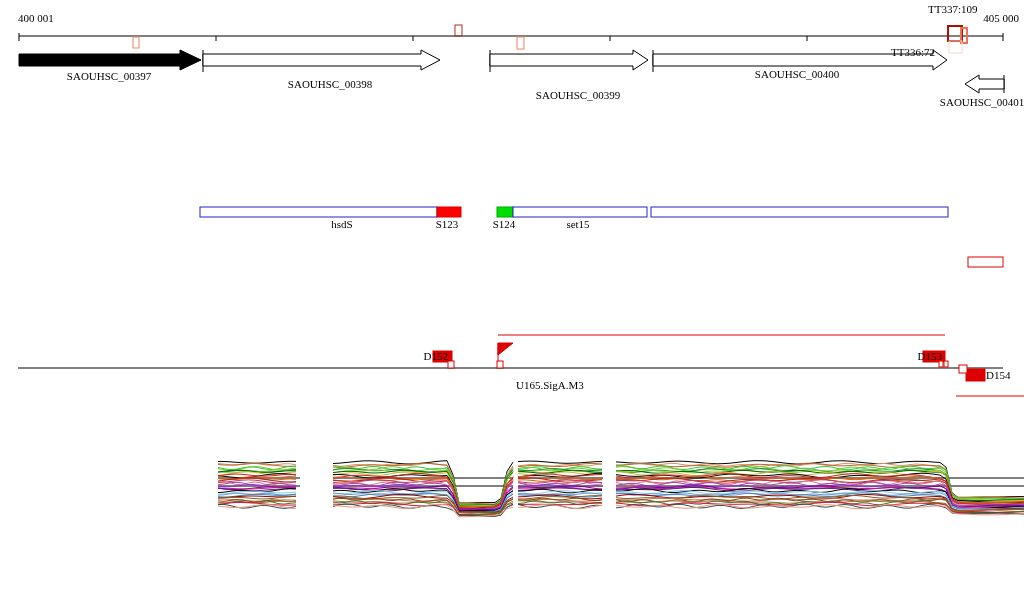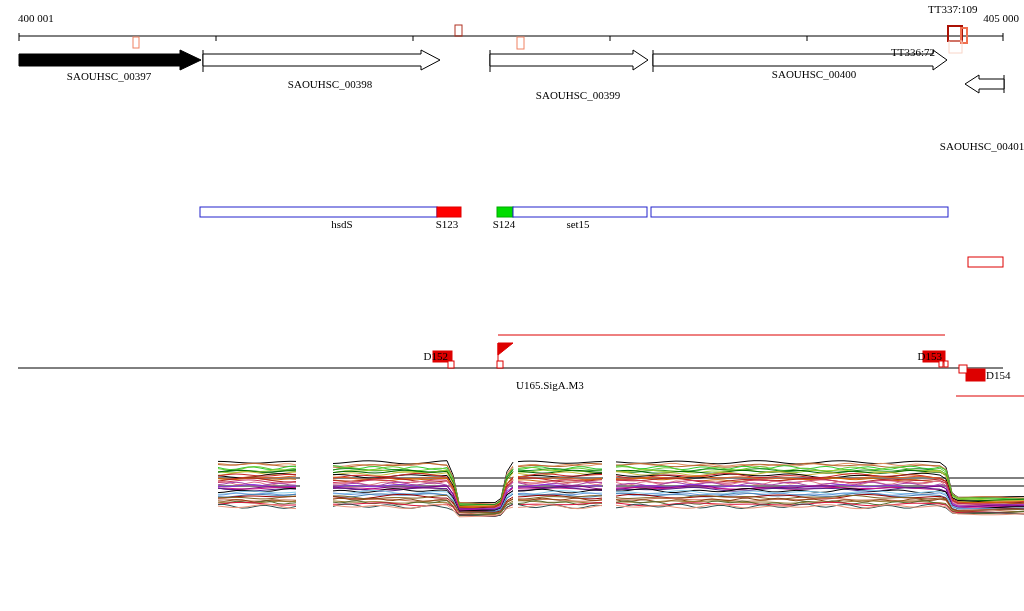--- a/index.html
+++ b/index.html
@@ -356,22 +356,22 @@
   </svg>
 
   <span class="lbl" style="left:18px;top:13px;">400 001</span>
   <span class="lbl" style="right:21px;top:13px;">405 000</span>
   <span class="lbl" style="left:928px;top:4px;">TT337:109</span>
   <span class="lbl" style="left:891px;top:47px;">TT336:72</span>
 
   <span class="lbl ctr" style="left:109px;top:71px;">SAOUHSC_00397</span>
   <span class="lbl ctr" style="left:330px;top:79px;">SAOUHSC_00398</span>
   <span class="lbl ctr" style="left:578px;top:90px;">SAOUHSC_00399</span>
-  <span class="lbl ctr" style="left:797px;top:69px;margin-left:17px;">SAOUHSC_00400</span>
-  <span class="lbl ctr" style="left:982px;top:97px;margin-top:44px;">SAOUHSC_00401</span>
+  <span class="lbl ctr" style="left:797px;top:69px;">SAOUHSC_00400</span>
+  <span class="lbl ctr" style="left:982px;top:97px;">SAOUHSC_00401</span>
 
   <span class="lbl ctr" style="left:318px;top:219px;margin-left:24px;">hsdS</span>
   <span class="lbl ctr" style="left:447px;top:219px;">S123</span>
   <span class="lbl ctr" style="left:504px;top:219px;">S124</span>
   <span class="lbl ctr" style="left:578px;top:219px;">set15</span>
 
   <span class="lbl" style="right:592px;top:351px;">D152</span>
   <span class="lbl" style="right:98px;top:351px;">D153</span>
   <span class="lbl" style="left:986px;top:370px;">D154</span>
   <span class="lbl" style="left:516px;top:344px;margin-top:36px;">U165.SigA.M3</span>

